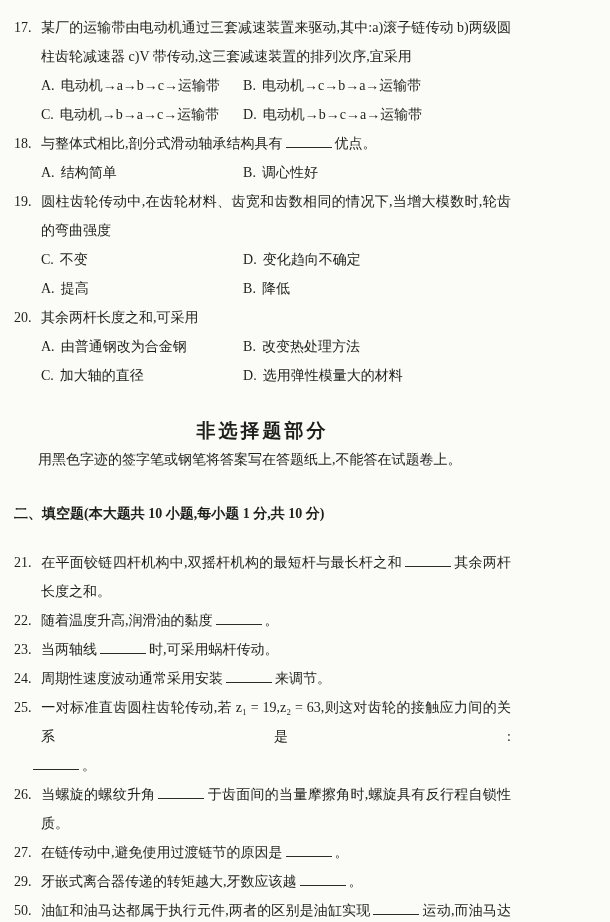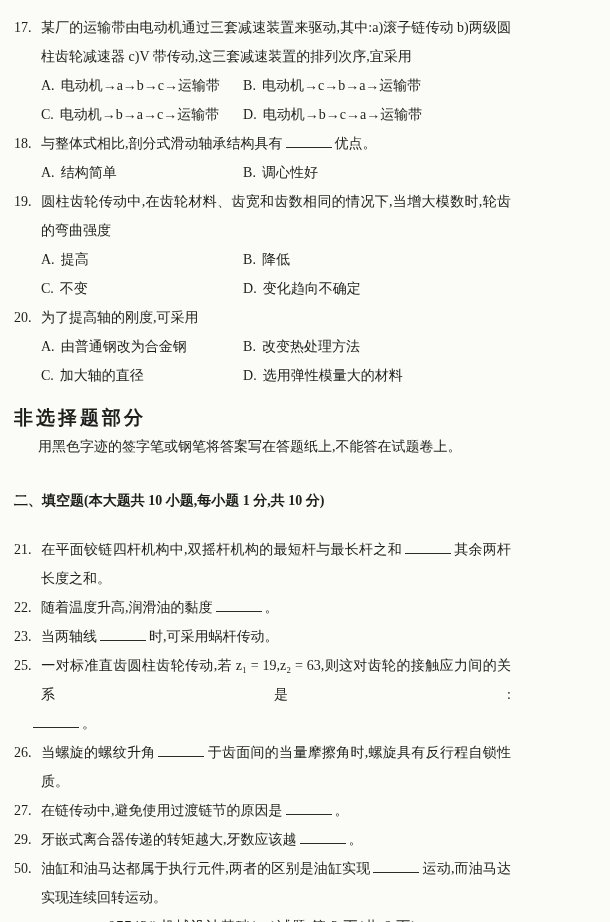--- a/index.html
+++ b/index.html
@@ -29,25 +29,26 @@
   .blank {
     display: inline-block;
     width: 46px;
     height: 13px;
     border-bottom: 1px solid #2b2b2b;
     margin: 0 3px;
     vertical-align: baseline;
   }
 
   .title {
+    text-align: center;
     font-weight: bold;
     font-size: 19px;
     letter-spacing: 3px;
     line-height: 29px;
-    margin-top: 13px;
+    margin-top: 26px;
   }
   .notice-head { font-weight: bold; line-height: 29px; margin-top: 11px; }
   .notice-body { line-height: 29px; text-indent: 24px; }
   .fill-head { font-weight: bold; line-height: 29px; margin-top: 25px; }
   .fill-list .fq:first-child { margin-top: 20px; }
 
   .stretch { text-align-last: justify; }
   .fq-cont { line-height: 29px; padding-left: 16px; }
 
   .footer {
@@ -78,30 +79,30 @@
   </div>
   <div class="opt-row">
     <div class="opt-l"><span class="opt-label">A.</span><span>结构简单</span></div>
     <div class="opt-r"><span class="opt-label">B.</span><span>调心性好</span></div>
   </div>
 
   <div class="q">
     <span class="qnum">19.</span><span>圆柱齿轮传动中,在齿轮材料、齿宽和齿数相同的情况下,当增大模数时,轮齿的弯曲强度</span>
   </div>
   <div class="opt-row">
+    <div class="opt-l"><span class="opt-label">C.</span><span>不变</span></div>
+    <div class="opt-r"><span class="opt-label">D.</span><span>变化趋向不确定</span></div>
+  </div>
+  <div class="opt-row">
     <div class="opt-l"><span class="opt-label">A.</span><span>提高</span></div>
     <div class="opt-r"><span class="opt-label">B.</span><span>降低</span></div>
   </div>
-  <div class="opt-row">
-    <div class="opt-l"><span class="opt-label">C.</span><span>不变</span></div>
-    <div class="opt-r"><span class="opt-label">D.</span><span>变化趋向不确定</span></div>
-  </div>
 
   <div class="q">
-    <span class="qnum">20.</span><span>为了提高轴的刚度,可采用</span>
+    <span class="qnum">20.</span><span>其余两杆长度之和,可采用</span>
   </div>
   <div class="opt-row">
     <div class="opt-l"><span class="opt-label">A.</span><span>由普通钢改为合金钢</span></div>
     <div class="opt-r"><span class="opt-label">B.</span><span>改变热处理方法</span></div>
   </div>
   <div class="opt-row">
     <div class="opt-l"><span class="opt-label">C.</span><span>加大轴的直径</span></div>
     <div class="opt-r"><span class="opt-label">D.</span><span>选用弹性模量大的材料</span></div>
   </div>
 
@@ -118,20 +119,23 @@
     </div>
 
     <div class="fq">
       <span class="qnum">22.</span><span>随着温度升高,润滑油的黏度</span><span class="blank"></span><span>。</span>
     </div>
 
     <div class="fq">
       <span class="qnum">23.</span><span>当两轴线</span><span class="blank"></span><span>时,可采用蜗杆传动。</span>
     </div>
 
+    <div class="fq">
+      <span class="qnum">24.</span><span>周期性速度波动通常采用安装</span><span class="blank"></span><span>来调节。</span>
+    </div>
 
     <div class="fq stretch">
       <span class="qnum">25.</span><span>一对标准直齿圆柱齿轮传动,若 z₁ = 19,z₂ = 63,则这对齿轮的接触应力间的关系是:</span>
     </div>
     <div class="fq-cont">
       <span class="blank"></span><span>。</span>
     </div>
 
     <div class="fq">
       <span class="qnum">26.</span><span>当螺旋的螺纹升角</span><span class="blank"></span><span>于齿面间的当量摩擦角时,螺旋具有反行程自锁性质。</span>

